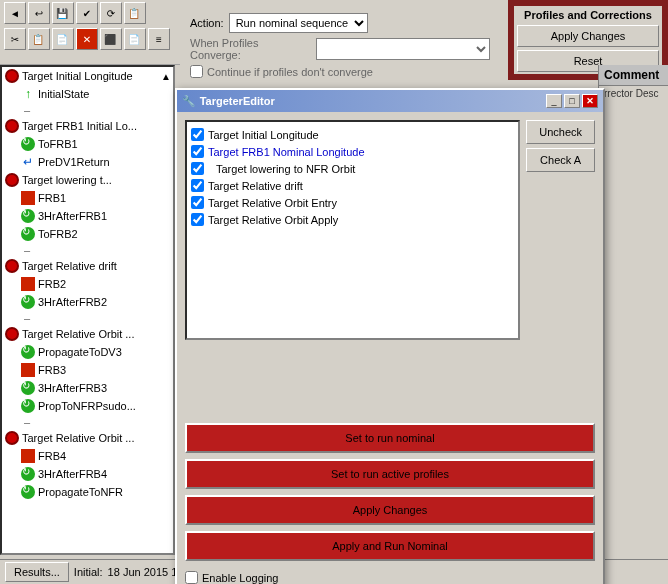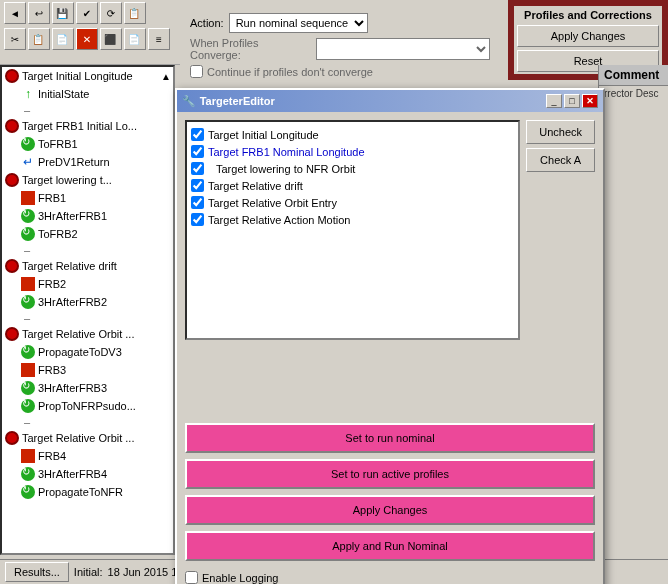--- a/index.html
+++ b/index.html
@@ -380,21 +380,21 @@
 
     .modal-bottom-buttons {
       display: flex;
       flex-direction: column;
       gap: 6px;
       margin-top: 4px;
     }
 
     .modal-big-btn {
       height: 30px;
-      background: #ec4899;
+      background: #b91c1c;
       border: 2px solid #808080;
       border-top-color: #ffffff;
       border-left-color: #ffffff;
       font-size: 11px;
       cursor: pointer;
       width: 100%;
     }
 
     .enable-logging-row {
       display: flex;
@@ -664,21 +664,21 @@
             <div class="check-item">
               <input type="checkbox" checked="" style="">
               <span class="check-item-label">Target Relative drift</span>
             </div>
             <div class="check-item">
               <input type="checkbox" checked="" style="">
               <span class="check-item-label">Target Relative Orbit Entry</span>
             </div>
             <div class="check-item">
               <input type="checkbox" checked="" style="">
-              <span class="check-item-label">Target Relative Action Motion</span>
+              <span class="check-item-label">Target Relative Orbit Apply</span>
             </div>
           </div>
 
           <div class="modal-right-buttons">
             <button class="modal-action-btn">Uncheck</button>
             <button class="modal-action-btn">Check A</button>
           </div>
         </div>
 
         <div class="spacer-area"></div>

